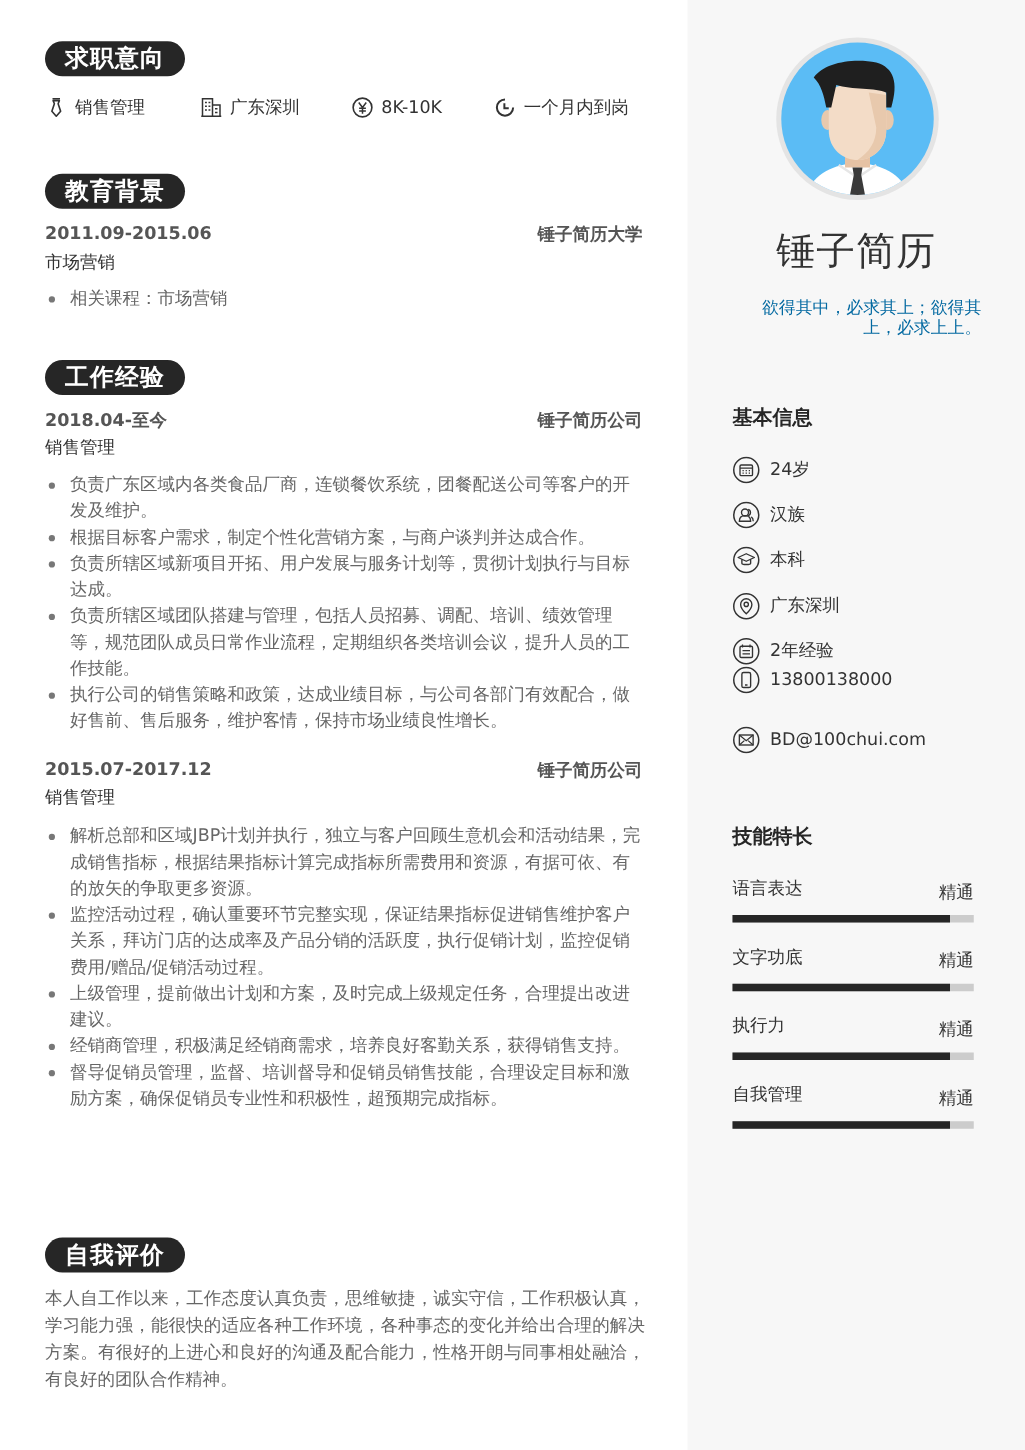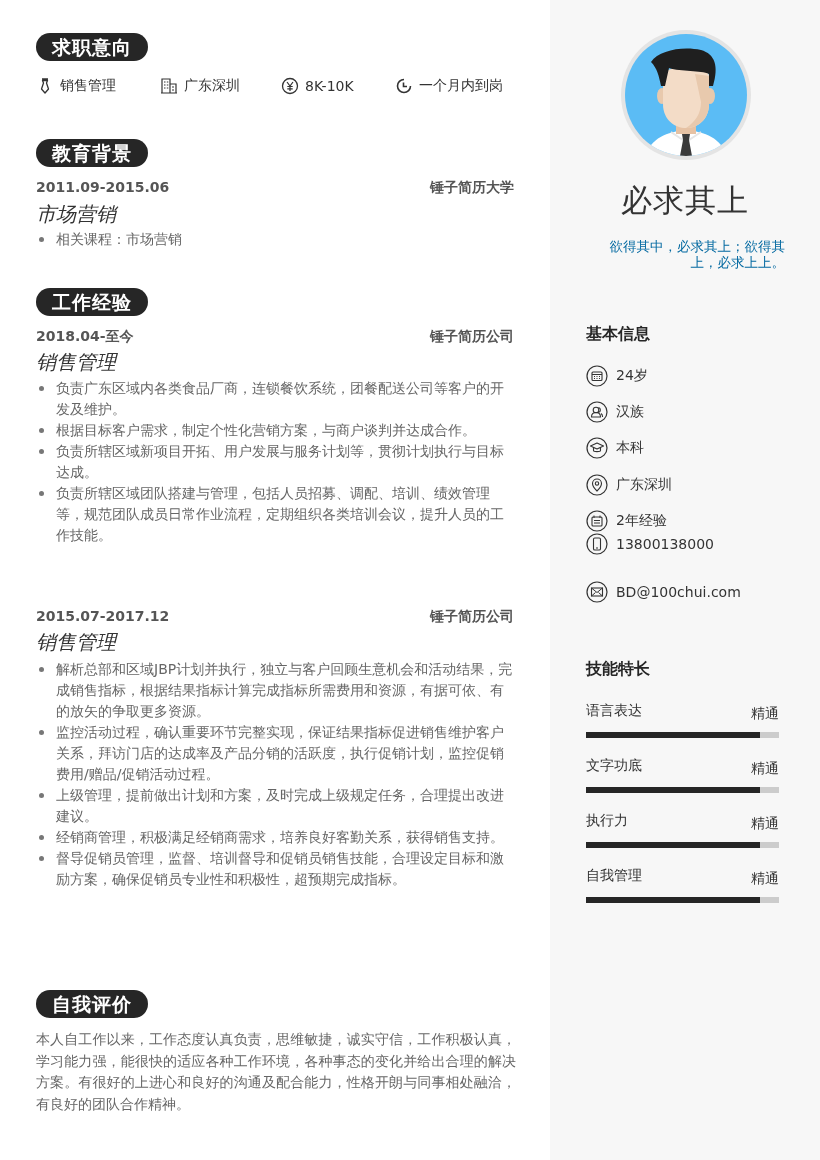--- a/index.html
+++ b/index.html
@@ -15,21 +15,21 @@
     font-size: 19px; font-weight: bold; line-height: 28px; letter-spacing: 1px;
   }
 
   .intent-row { position: absolute; left: 36px; top: 76px; height: 20px; width: 500px; font-size: 14px; color: #333; }
   .intent-item { position: absolute; top: 0; height: 20px; display: flex; align-items: center; }
   .intent-item svg { width: 18px; height: 18px; margin-right: 6px; }
 
   .entry-head { position: absolute; left: 36px; width: 478px; height: 20px; font-size: 14px; font-weight: bold; color: #555; }
   .entry-head .date { position: absolute; left: 0; top: 0; }
   .entry-head .org { position: absolute; right: 0; top: 0; }
-  .entry-sub { position: absolute; left: 36px; font-size: 20px; color: #333; height: 20px; font-style: italic; }
+  .entry-sub { position: absolute; left: 36px; font-size: 14px; color: #333; height: 20px; }
 
   .bullets { position: absolute; left: 36px; width: 480px; list-style: none; }
   .bullets li { position: relative; padding-left: 20px; font-size: 14px; line-height: 21px; color: #666; }
   .bullets li::before { content: ""; position: absolute; left: 3px; top: 8px; width: 5px; height: 5px; border-radius: 50%; background: #777; }
 
   .para { position: absolute; left: 36px; top: 1029px; width: 480px; font-size: 14px; line-height: 21.5px; color: #666; text-align: justify; }
 
   .avatar { position: absolute; left: 621px; top: 30px; width: 130px; height: 130px; border-radius: 50%; background: #e4e4e4; padding: 4px; }
   .avatar-inner { width: 122px; height: 122px; border-radius: 50%; background: #5bbcf5; overflow: hidden; position: relative; }
   .name { position: absolute; left: 550px; width: 270px; top: 180px; text-align: center; font-size: 31px; color: #333; letter-spacing: 1px; }
@@ -95,20 +95,21 @@
   <div class="entry-head" style="top:328px;">
     <span class="date">2018.04-至今</span>
     <span class="org">锤子简历公司</span>
   </div>
   <div class="entry-sub" style="top:349px;">销售管理</div>
   <ul class="bullets" style="top:378px;">
     <li>负责广东区域内各类食品厂商，连锁餐饮系统，团餐配送公司等客户的开发及维护。</li>
     <li>根据目标客户需求，制定个性化营销方案，与商户谈判并达成合作。</li>
     <li>负责所辖区域新项目开拓、用户发展与服务计划等，贯彻计划执行与目标达成。</li>
     <li>负责所辖区域团队搭建与管理，包括人员招募、调配、培训、绩效管理等，规范团队成员日常作业流程，定期组织各类培训会议，提升人员的工作技能。</li>
+    <li>执行公司的销售策略和政策，达成业绩目标，与公司各部门有效配合，做好售前、售后服务，维护客情，保持市场业绩良性增长。</li>
   </ul>
 
   <div class="entry-head" style="top:608px;">
     <span class="date">2015.07-2017.12</span>
     <span class="org">锤子简历公司</span>
   </div>
   <div class="entry-sub" style="top:629px;">销售管理</div>
   <ul class="bullets" style="top:659px;">
     <li>解析总部和区域JBP计划并执行，独立与客户回顾生意机会和活动结果，完成销售指标，根据结果指标计算完成指标所需费用和资源，有据可依、有的放矢的争取更多资源。</li>
     <li>监控活动过程，确认重要环节完整实现，保证结果指标促进销售维护客户关系，拜访门店的达成率及产品分销的活跃度，执行促销计划，监控促销费用/赠品/促销活动过程。</li>
@@ -138,21 +139,21 @@
       <ellipse cx="85" cy="62" rx="5" ry="8" fill="#e8c9ad"></ellipse>
 
       <path d="M38 42 C38 30 84 30 84 42 L84 70 C84 86 72 94 61 94 C50 94 38 86 38 70 Z" fill="#f3dcc7"></path>
       <path d="M70 40 L84 42 L84 70 C84 86 72 94 61 94 C70 88 76 80 76 68 Z" fill="#e8c9ad"></path>
 
       <path d="M26 28 C34 16 58 12 76 16 C90 20 94 32 88 52 L84 52 L84 40 C76 36 56 38 44 34 L40 52 L36 52 C34 42 32 34 26 28 Z" fill="#1f1f1f"></path>
     </svg>
   </div>
 </div>
 
-<div class="name">必求其上</div>
+<div class="name">锤子简历</div>
 <div class="motto">欲得其中，必求其上；欲得其上，必求上上。</div>
 
 <div class="side-title" style="top:324px;">基本信息</div>
 
 <div class="info-item" style="top:365px;">
   <svg class="ic" viewBox="0 0 22 22">
       <circle cx="11" cy="11" r="10" fill="none" stroke="#333" stroke-width="1.2"></circle>
       <rect x="6" y="7" width="10" height="8.5" rx="1" fill="none" stroke="#333" stroke-width="1.1"></rect>
       <path d="M6 9.5h10M8 11.5h1M10.5 11.5h1M13 11.5h1M8 13.5h1M10.5 13.5h1M13 13.5h1" stroke="#333" stroke-width="1"></path>
     </svg>

